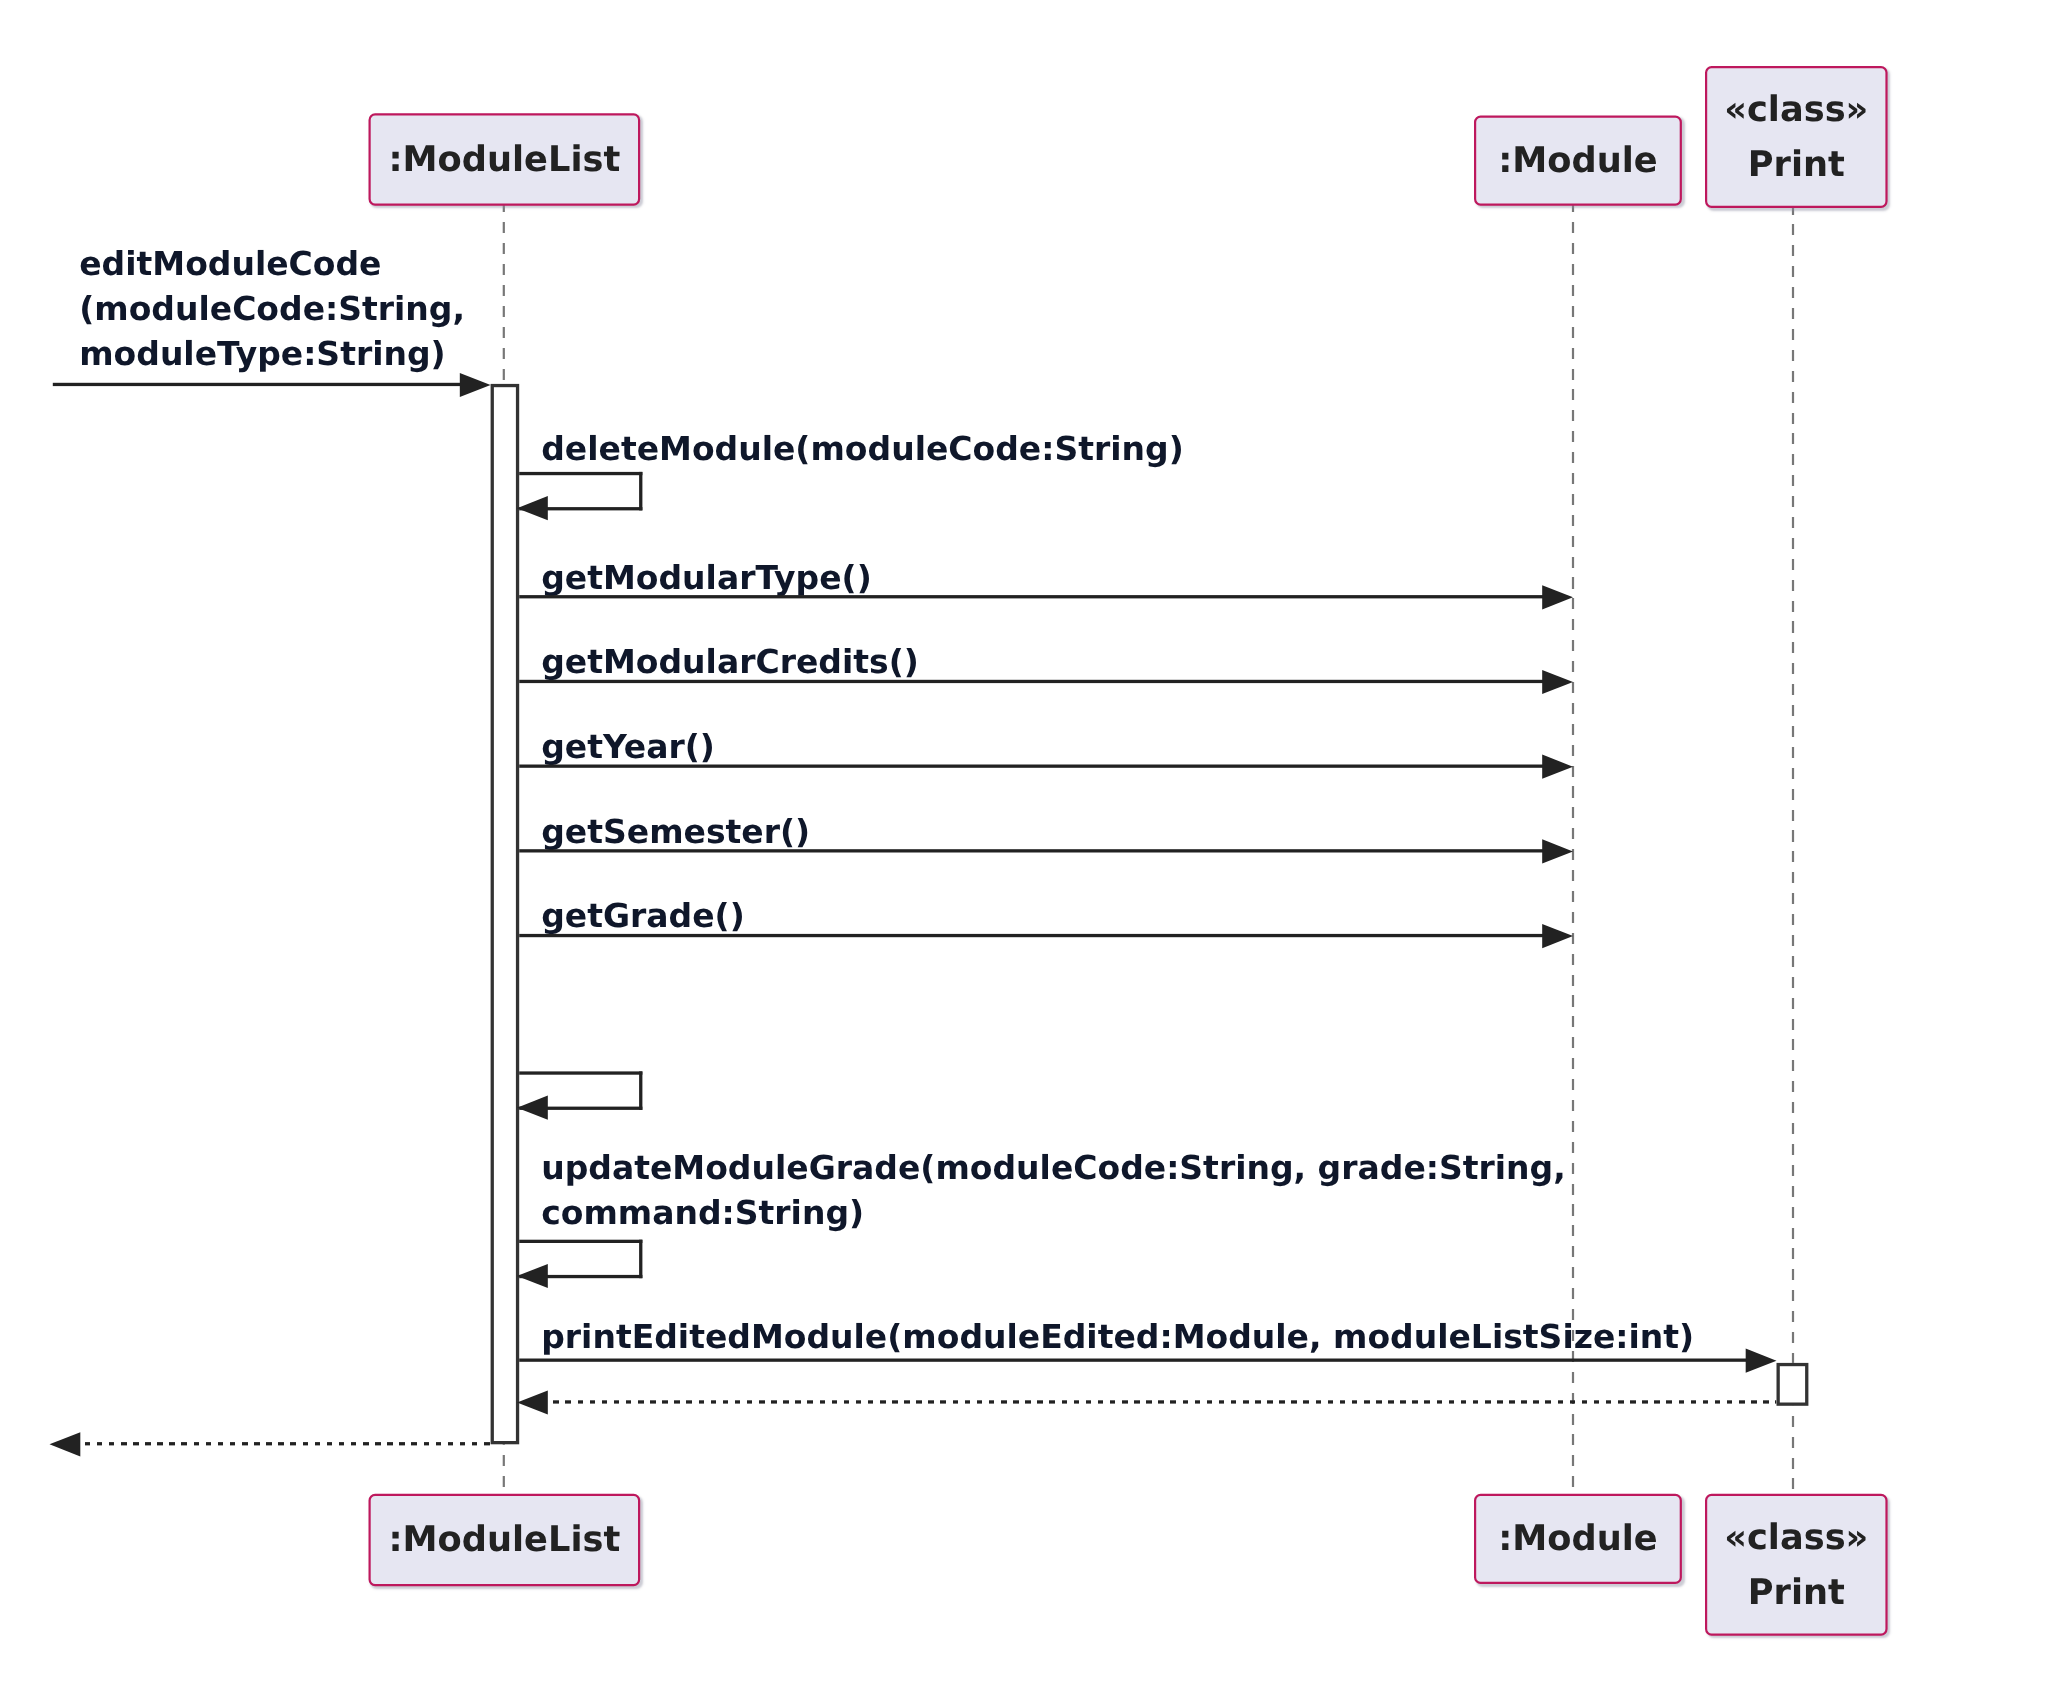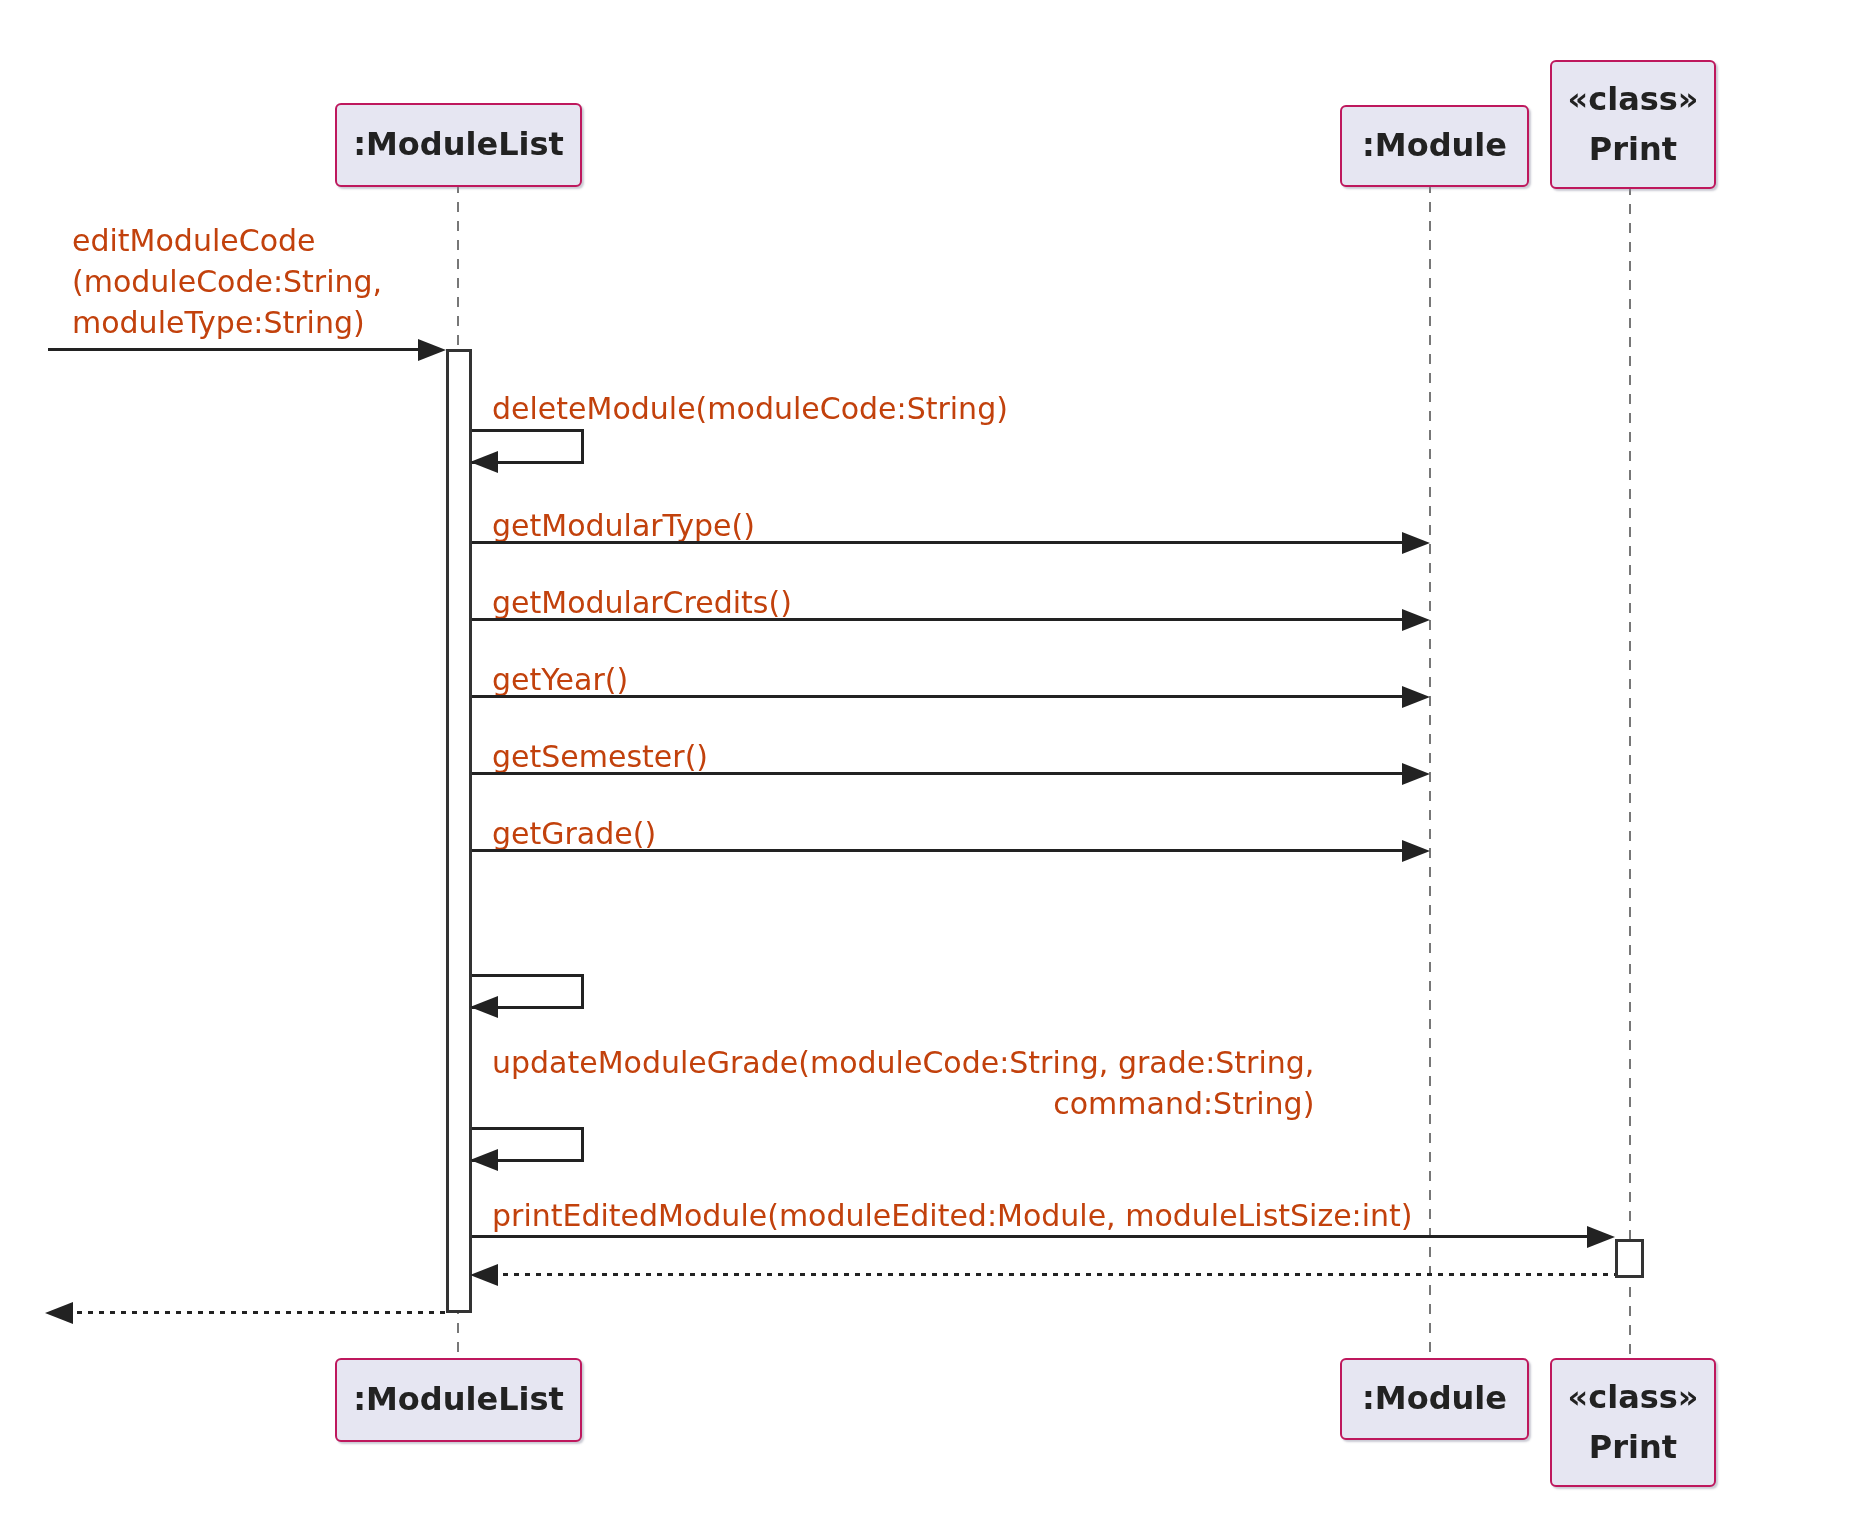--- a/index.html
+++ b/index.html
@@ -24,21 +24,21 @@
     display:flex;align-items:center;justify-content:center;
     font-size:32px;font-weight:700;color:#222;
     text-align:center;white-space:pre-line;line-height:1.55;
   }
   .activation{
     position:absolute;z-index:4;
     background:#ffffff;border:3px solid #333;
   }
   .msg-label{
     position:absolute;z-index:2;
-    font-size:30px;font-weight:400;color:#c2410c;
+    font-size:30px;font-weight:700;color:#0f172a;
     line-height:41px;white-space:pre-line;
   }
   .msg-line{
     position:absolute;z-index:2;height:3px;background:#222;
   }
   .msg-line-dotted{
     position:absolute;z-index:2;height:3px;
     background:repeating-linear-gradient(to right,#222 0 5px,transparent 5px 11px);
   }
   .self-loop{
@@ -117,21 +117,21 @@
   <div class="msg-line" style="left:469px;top:772px;width:940px;"></div>
   <div class="arrow-right" style="left:1402px;top:763px;"></div>
 
   <div class="msg-label" style="left:492px;top:813px;">getGrade()</div>
   <div class="msg-line" style="left:469px;top:849px;width:940px;"></div>
   <div class="arrow-right" style="left:1402px;top:840px;"></div>
 
   <div class="self-loop" style="left:469px;top:974px;"></div>
   <div class="arrow-left" style="left:470px;top:996px;"></div>
 
-  <div class="msg-label" style="left:492px;top:1042px;text-align:right;">updateModuleGrade(moduleCode:String, grade:String,
+  <div class="msg-label" style="left:492px;top:1042px;">updateModuleGrade(moduleCode:String, grade:String,
  command:String)</div>
   <div class="self-loop" style="left:469px;top:1127px;"></div>
   <div class="arrow-left" style="left:470px;top:1149px;"></div>
 
   <div class="msg-label" style="left:492px;top:1195px;">printEditedModule(moduleEdited:Module, moduleListSize:int)</div>
   <div class="msg-line" style="left:469px;top:1235px;width:1125px;"></div>
   <div class="arrow-right" style="left:1587px;top:1226px;"></div>
 
   <div class="msg-line-dotted" style="left:492px;top:1273px;width:1123px;"></div>
   <div class="arrow-left" style="left:470px;top:1264px;"></div>

